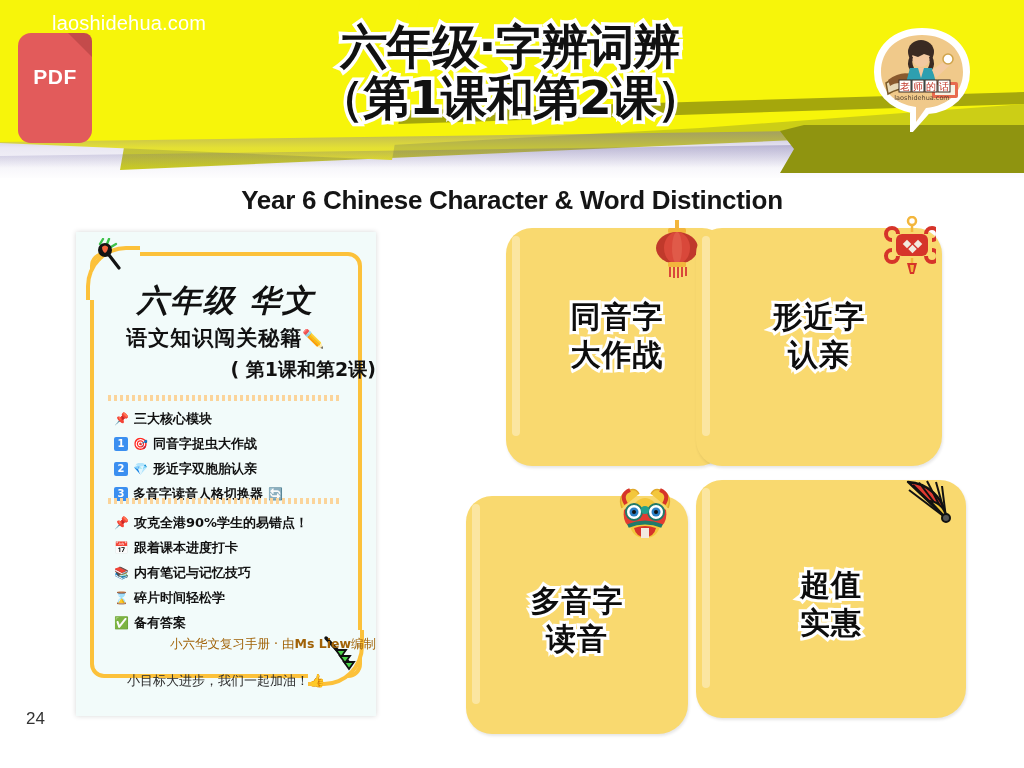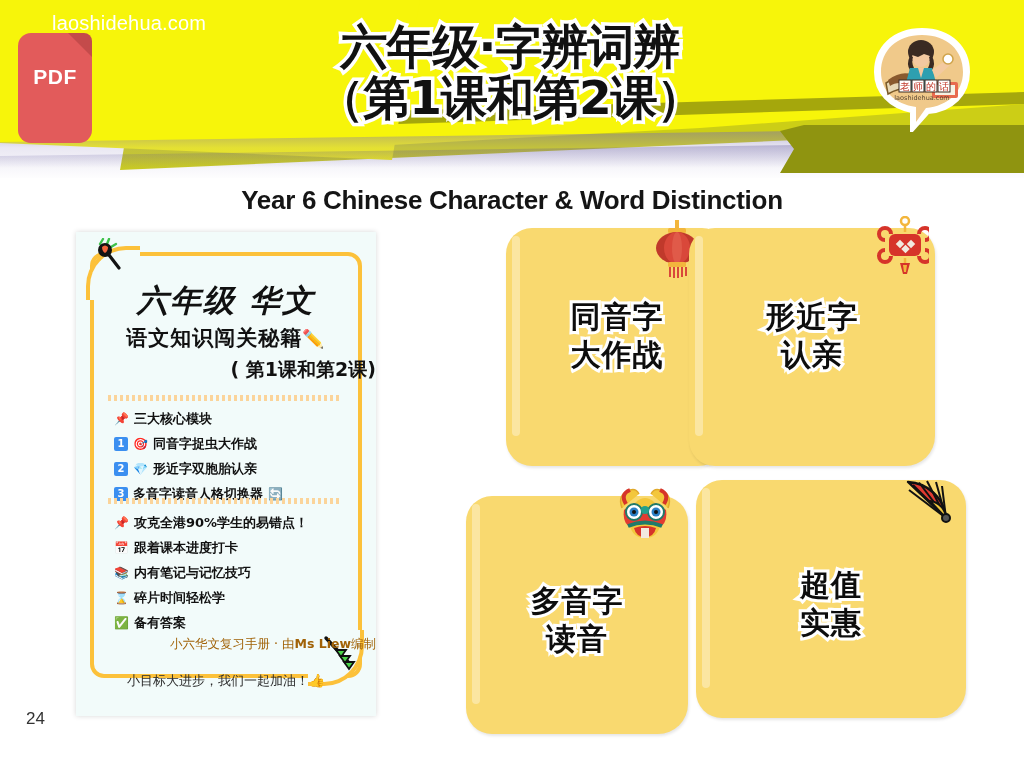--- a/index.html
+++ b/index.html
@@ -165,21 +165,21 @@
   .card{
     position:absolute;width:222px;height:238px;background:#f9d96f;
     border-radius:26px 26px 30px 26px;
     box-shadow:1px 2px 3px rgba(0,0,0,.10);
   }
   .card::after{
     content:"";position:absolute;left:6px;top:8px;width:8px;height:200px;
     border-radius:8px;background:rgba(255,255,255,.35);
   }
   .card.c1{left:0;top:0;margin-left:40px;}
-  .card.c2{left:223px;top:0;padding-left:24px;}
+  .card.c2{left:230px;top:0;padding-left:24px;}
   .card.c3{left:0;top:268px;}
   .card.c4{left:230px;top:252px;padding-left:48px;}
   .card-label{
     position:absolute;left:0;right:0;top:70px;text-align:center;
     font-size:30px;line-height:1.28;font-weight:bold;color:#0d0d0d;
     font-family:"DejaVu Sans","Liberation Sans",sans-serif;
     -webkit-text-stroke:6px #ffffff;paint-order:stroke fill;letter-spacing:1px;
   }
   .card.c3 .card-label,.card.c4 .card-label{top:86px;}
   .card-label span{display:block;}

